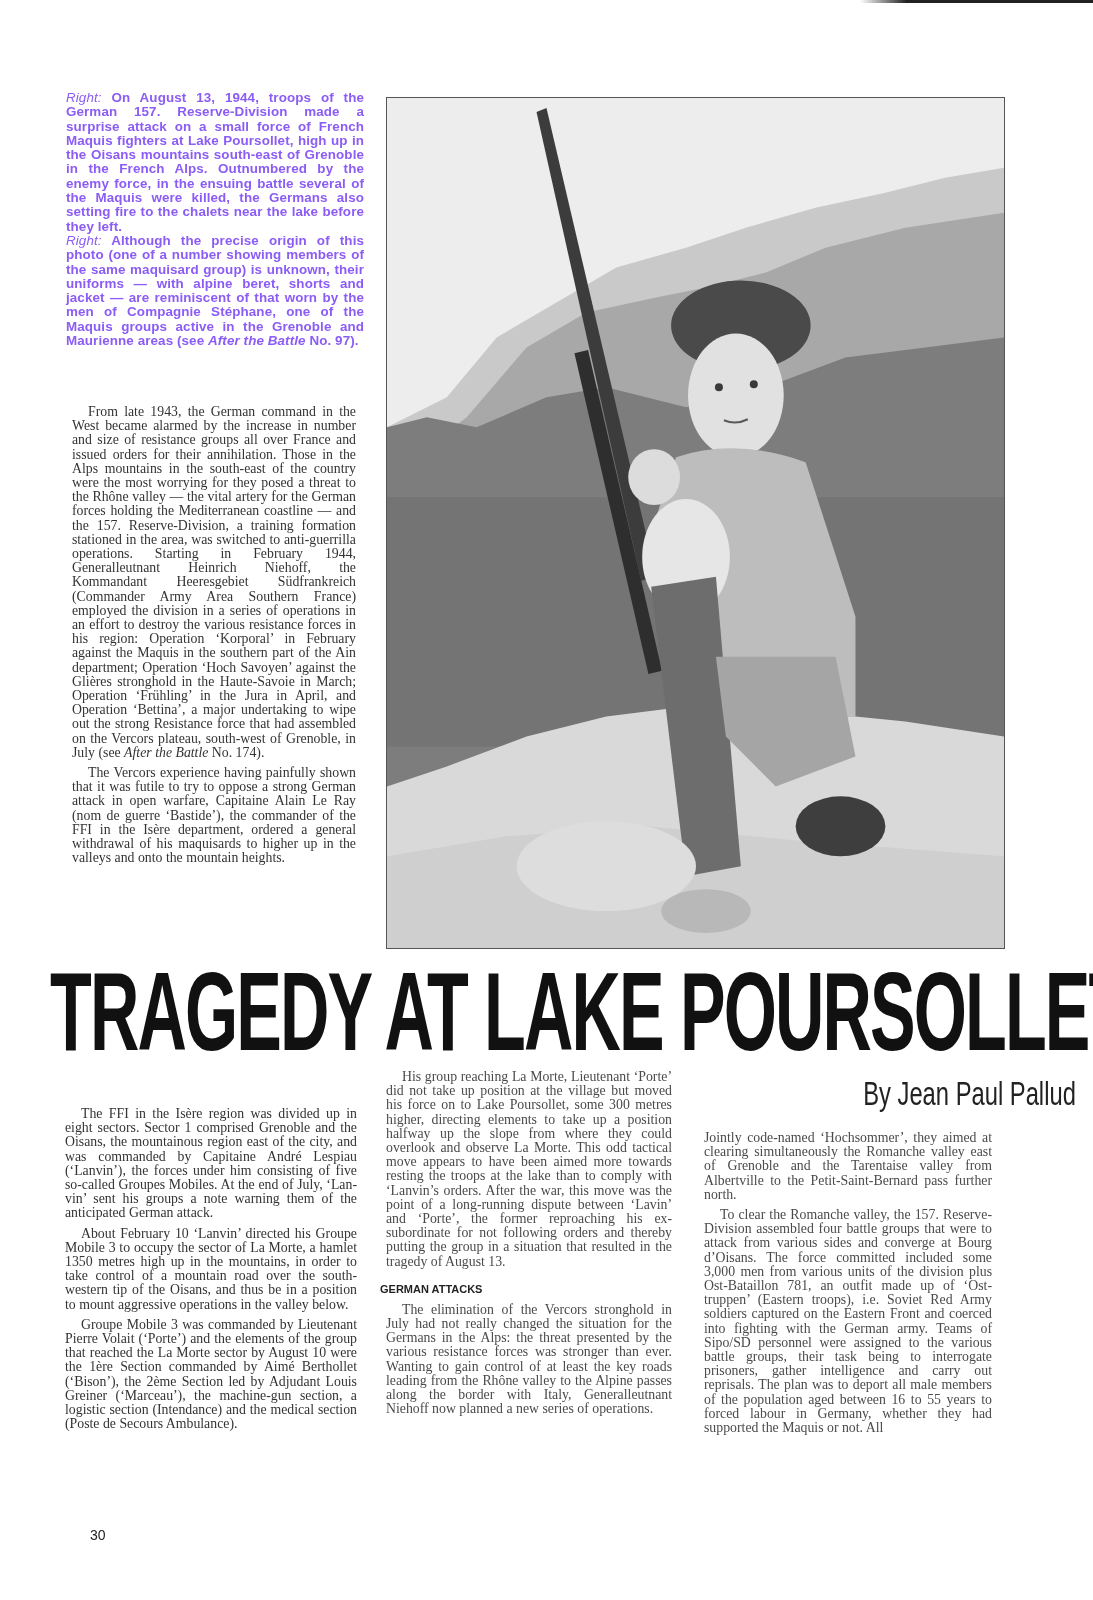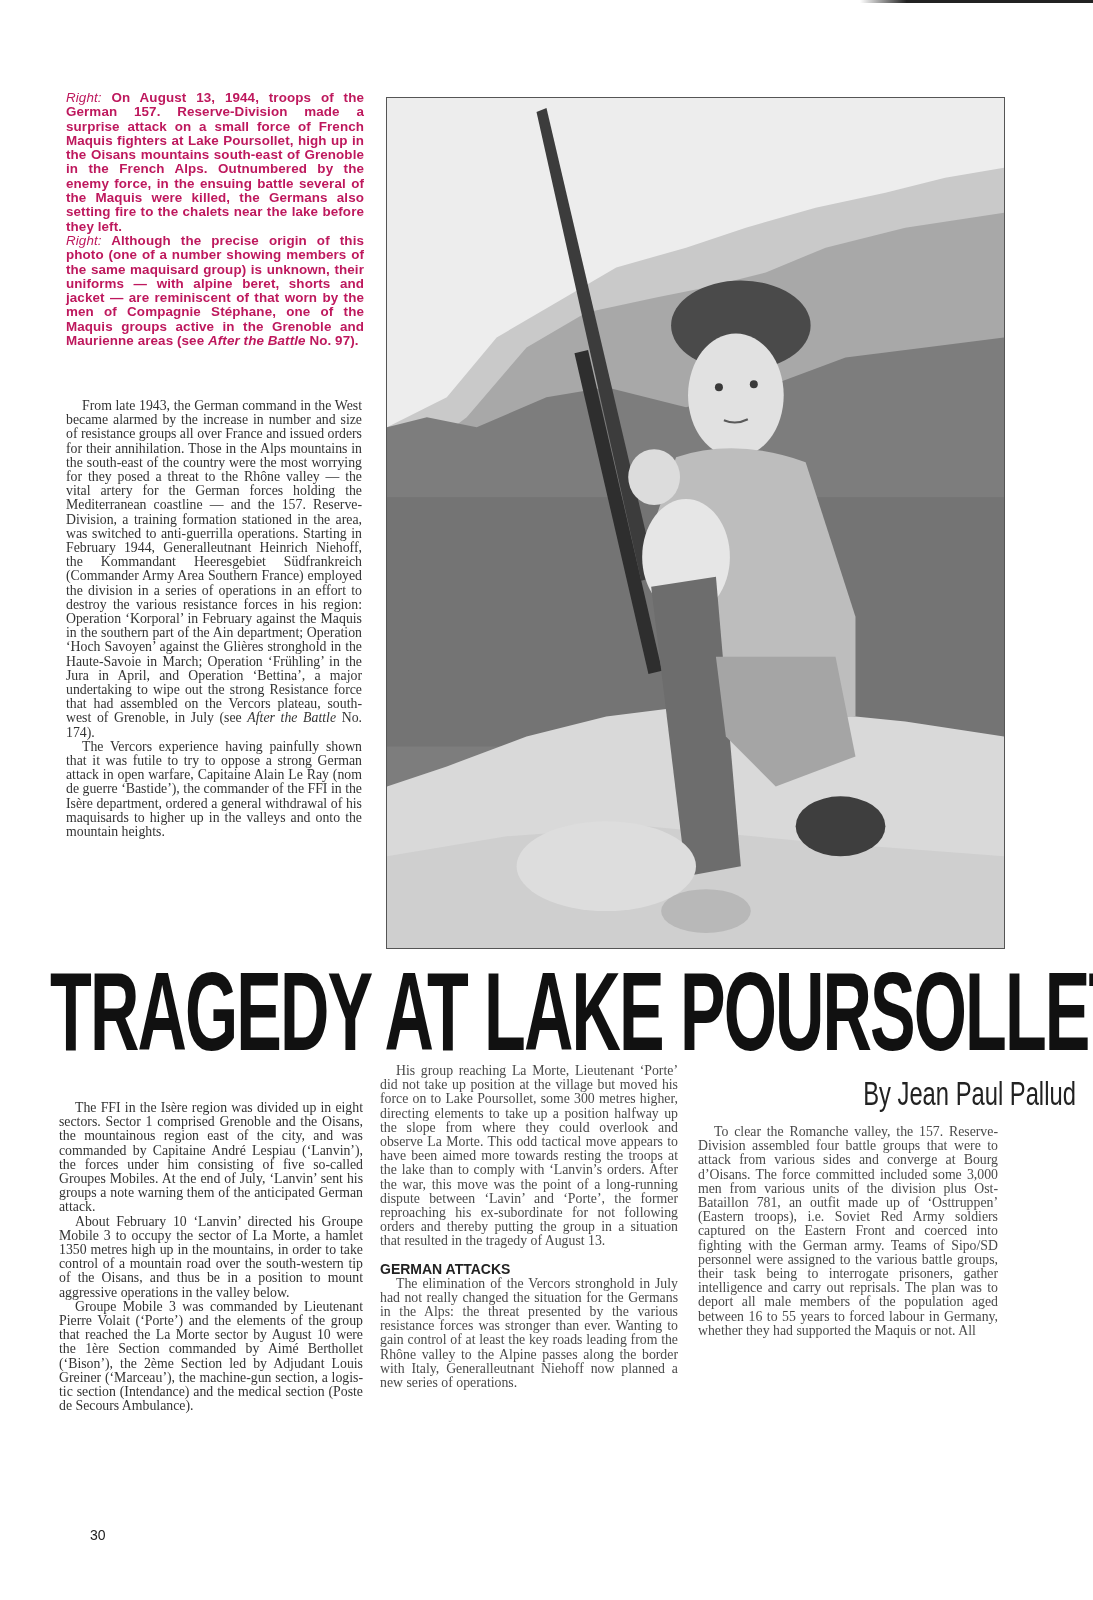--- a/index.html
+++ b/index.html
@@ -7,32 +7,32 @@
     body { position: relative; font-family: "Liberation Serif", serif; color: #2a2a2a; }
 
     .top-rule {
       position: absolute; top: 0; left: 860px; width: 233px; height: 3px;
       background: linear-gradient(to right, #ffffff, #222 20%, #222);
     }
 
     .caption {
       position: absolute; left: 66px; top: 91px; width: 298px;
       font-family: "Liberation Sans", sans-serif; font-weight: bold;
-      font-size: 13.4px; line-height: 14.3px; color: #be185d;
+      font-size: 13.4px; line-height: 14.3px; color: #8b5cf6;
       text-align: justify; letter-spacing: 0.1px;
     }
     .caption p { margin: 0; }
     .caption .lead { font-style: italic; font-weight: normal; }
     .caption .it { font-style: italic; }
 
     .body-col {
       position: absolute; font-size: 13.8px; line-height: 14.2px;
       text-align: justify; color: #333; hyphens: manual;
     }
-    .body-col p { text-indent: 16px; margin: 0; }
+    .body-col p { text-indent: 16px; margin: 6px; }
     .body-col .it { font-style: italic; }
 
     #col-intro { left: 66px; top: 399px; width: 296px; }
     #col-1 { left: 59px; top: 1101px; width: 304px; }
     #col-2 { left: 380px; top: 1064px; width: 298px; color: #4a4a4a; }
     #col-3 { left: 698px; top: 1125px; width: 300px; color: #4a4a4a; }
 
     .photo {
       position: absolute; left: 386px; top: 97px; width: 619px; height: 852px;
       border: 1px solid #555; overflow: hidden;
@@ -50,21 +50,21 @@
 
     .byline {
       position: absolute; left: 810px; top: 1074px; width: 190px;
       font-family: "Liberation Sans", sans-serif; font-size: 33px; line-height: 40px;
       color: #222; white-space: nowrap;
       transform: scaleX(0.72); transform-origin: right top; text-align: right;
     }
 
     .subhead {
       font-family: "Liberation Sans", sans-serif; font-weight: bold;
-      font-size: 14px; line-height: 15px; color: #222; margin-top: 13px; text-indent: 0;
+      font-size: 11px; line-height: 15px; color: #222; margin-top: 13px; text-indent: 0;
     }
 
     .page-number {
       position: absolute; left: 58px; top: 1527px;
       font-family: "Liberation Sans", sans-serif; font-size: 14px; color: #222; margin-left: 32px;
     }
   </style>
 </head>
 <body>
 
@@ -135,16 +135,17 @@
   <p>Groupe Mobile 3 was commanded by Lieu­tenant Pierre Volait (‘Porte’) and the ele­ments of the group that reached the La Morte sector by August 10 were the 1ère Section commanded by Aimé Berthollet (‘Bison’), the 2ème Section led by Adjudant Louis Greiner (‘Marceau’), the machine-gun section, a logis­tic section (Intendance) and the medical sec­tion (Poste de Secours Ambulance).</p>
 </div>
 
 <div class="body-col" id="col-2">
   <p>His group reaching La Morte, Lieutenant ‘Porte’ did not take up position at the village but moved his force on to Lake Poursollet, some 300 metres higher, directing elements to take up a position halfway up the slope from where they could overlook and observe La Morte. This odd tactical move appears to have been aimed more towards resting the troops at the lake than to comply with ‘Lan­vin’s orders. After the war, this move was the point of a long-running dispute between ‘Lavin’ and ‘Porte’, the former reproaching his ex-subordinate for not following orders and thereby putting the group in a situation that resulted in the tragedy of August 13.</p>
   <div class="subhead">GERMAN ATTACKS</div>
   <p>The elimination of the Vercors stronghold in July had not really changed the situation for the Germans in the Alps: the threat pre­sented by the various resistance forces was stronger than ever. Wanting to gain control of at least the key roads leading from the Rhône valley to the Alpine passes along the border with Italy, Generalleutnant Niehoff now planned a new series of operations.</p>
 </div>
 
 <div class="body-col" id="col-3">
+  <p style="text-indent:0">Jointly code-named ‘Hochsommer’, they aimed at clearing simultaneously the Romanche valley east of Grenoble and the Tarentaise valley from Albertville to the Petit-Saint-Bernard pass further north.</p>
   <p>To clear the Romanche valley, the 157. Reserve-Division assembled four battle groups that were to attack from various sides and converge at Bourg d’Oisans. The force committed included some 3,000 men from various units of the division plus Ost-Bataillon 781, an outfit made up of ‘Ost­truppen’ (Eastern troops), i.e. Soviet Red Army soldiers captured on the Eastern Front and coerced into fighting with the German army. Teams of Sipo/SD personnel were assigned to the various battle groups, their task being to interrogate prisoners, gather intelligence and carry out reprisals. The plan was to deport all male members of the population aged between 16 to 55 years to forced labour in Germany, whether they had supported the Maquis or not. All</p>
 </div>
 
 <div class="page-number">30</div>
 
 </body></html>

